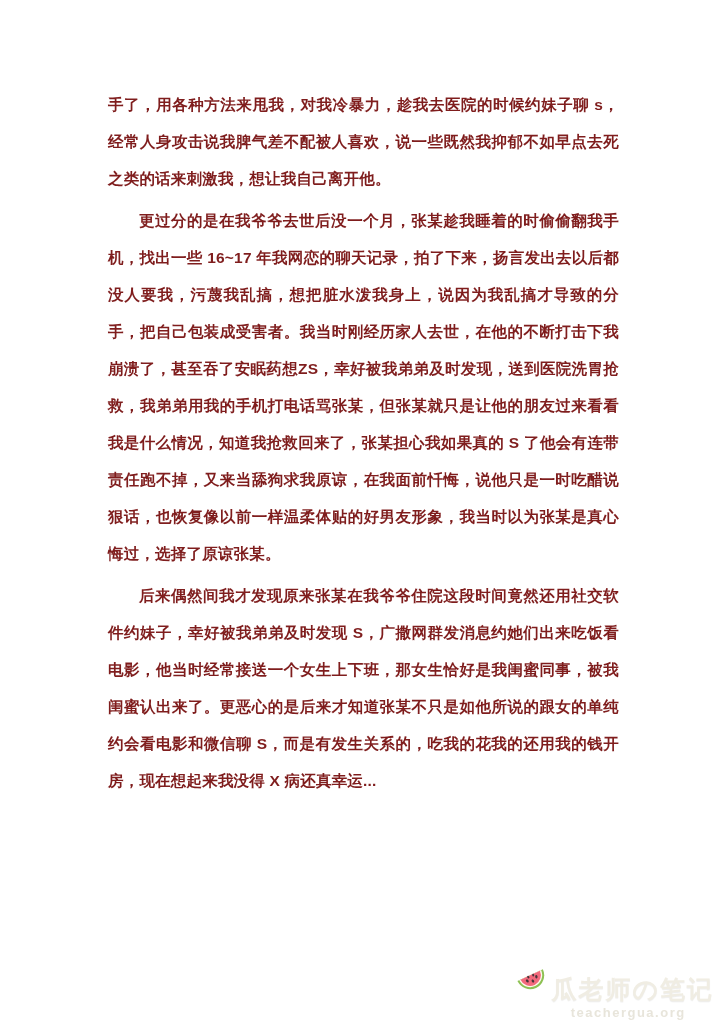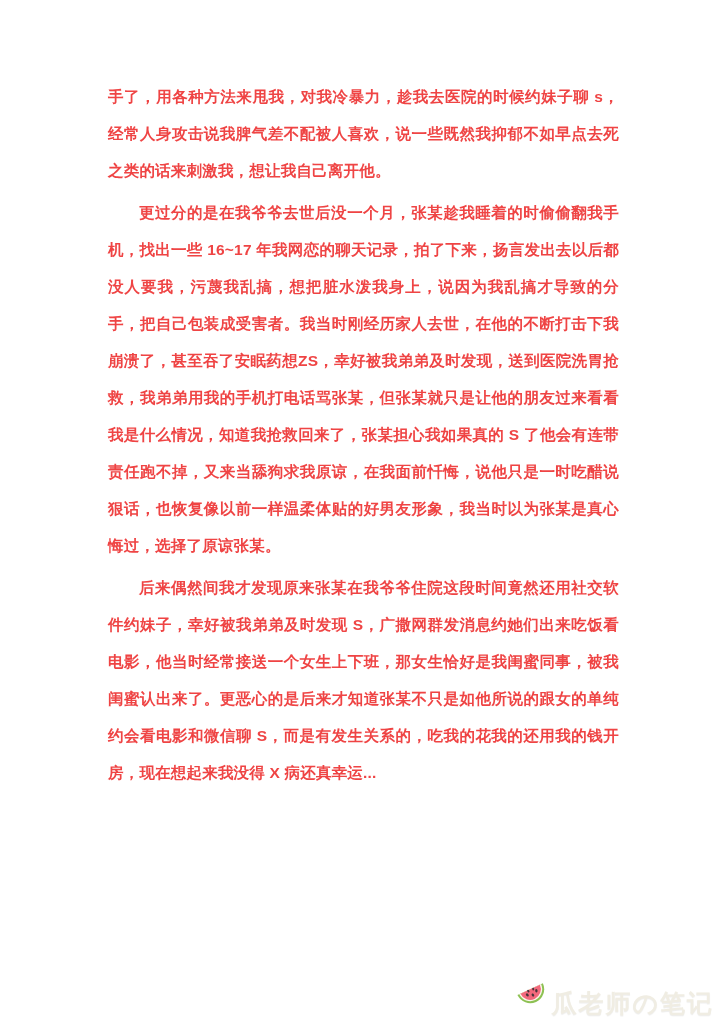--- a/index.html
+++ b/index.html
@@ -15,23 +15,23 @@
   }
   .page {
     position: absolute;
     inset: 0;
     background: #ffffff;
     overflow: hidden;
   }
   .content {
     position: absolute;
     left: 108px;
-    top: 78px;
+    top: 86px;
     width: 511px;
-    color: #ef4444;
+    color: #7f1d1d;
     font-weight: 700;
     font-size: 15.5px;
     line-height: 37px;
     text-align: justify;
     letter-spacing: 0.2px;
   }
   .para {
     margin: 0;
   }
   .para + .para {
@@ -99,15 +99,16 @@
             <ellipse cx="12" cy="19" rx="1.2" ry="1.7" fill="#47343a" transform="rotate(-18 12 19)"></ellipse>
             <ellipse cx="17" cy="21.5" rx="1.2" ry="1.7" fill="#47343a"></ellipse>
             <ellipse cx="22" cy="19" rx="1.2" ry="1.7" fill="#47343a" transform="rotate(18 22 19)"></ellipse>
             <ellipse cx="14.5" cy="16" rx="1" ry="1.4" fill="#47343a" transform="rotate(-10 14.5 16)"></ellipse>
             <ellipse cx="19.8" cy="16.2" rx="1" ry="1.4" fill="#47343a" transform="rotate(12 19.8 16.2)"></ellipse>
           </g>
         </svg>
       </span>
       <span class="wm-title">瓜老师の笔记</span>
     </div>
+    <div class="wm-url">teachergua.org</div>
   </div>
 
 </div>
 
 </body></html>

